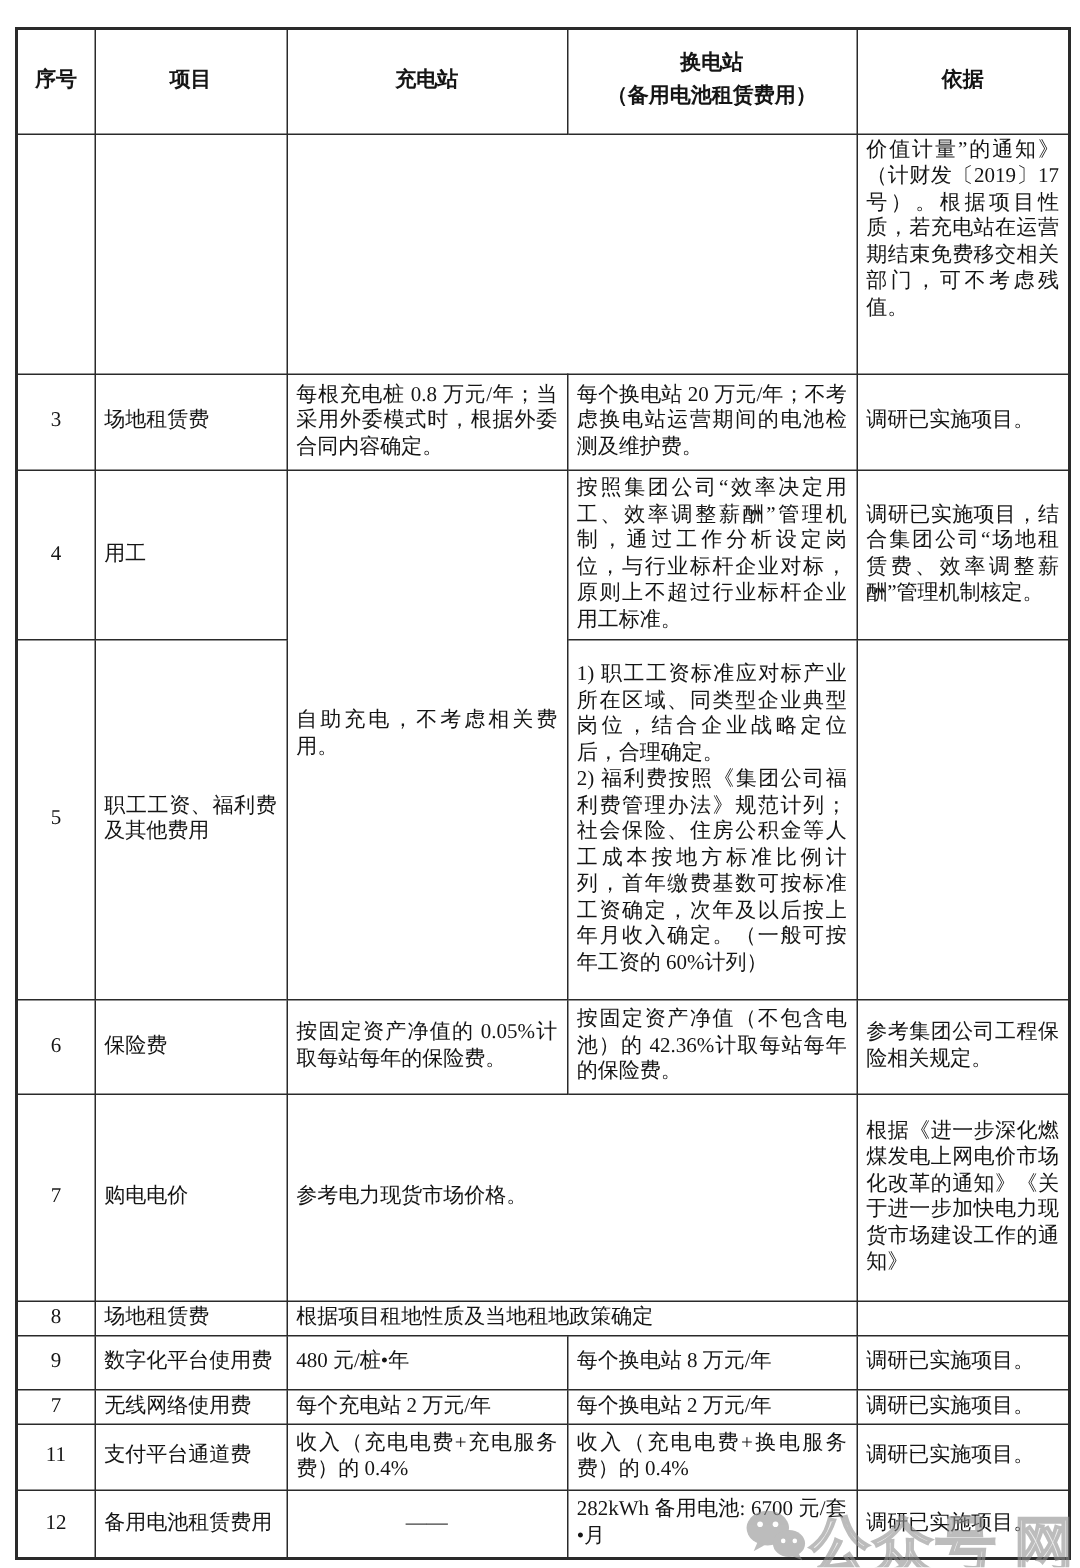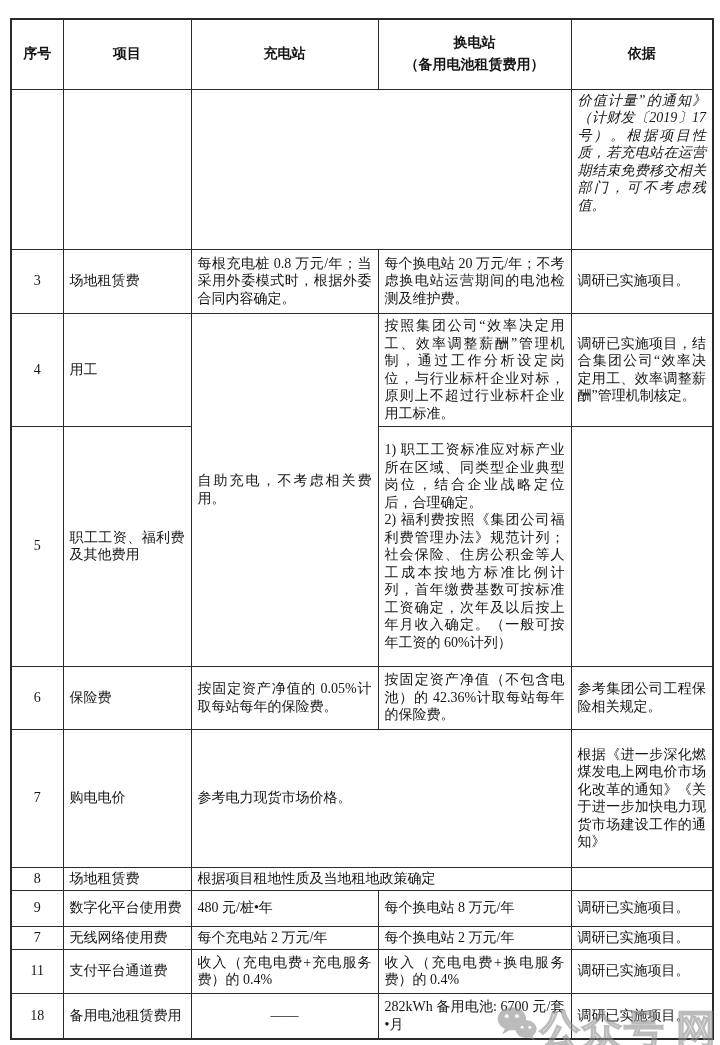--- a/index.html
+++ b/index.html
@@ -35,21 +35,21 @@
     word-break:break-all;
     text-align:justify;
   }
   th{
     font-weight:bold;
     text-align:center;
     line-height:22px;
     vertical-align:middle;
   }
   td.num{text-align:center;padding:2px 2px;}
-  td.vtop{vertical-align:top;font-style:italic;}
+  td.vtop{vertical-align:top;}
   td.ctr{text-align:center;}
   
   .watermark{
     position:absolute;
     left:496px;
     top:1000px;
     width:222px;
     height:44px;
     opacity:.6;
     pointer-events:none;
@@ -105,21 +105,21 @@
         <td>每根充电桩 0.8 万元/年；当采用外委模式时，根据外委合同内容确定。</td>
         <td>每个换电站 20 万元/年；不考虑换电站运营期间的电池检测及维护费。</td>
         <td>调研已实施项目。</td>
       </tr>
 
       <tr style="height:113px">
         <td class="num">4</td>
         <td>用工</td>
         <td rowspan="2">自助充电，不考虑相关费用。</td>
         <td>按照集团公司“效率决定用工、效率调整薪酬”管理机制，通过工作分析设定岗位，与行业标杆企业对标，原则上不超过行业标杆企业用工标准。</td>
-        <td>调研已实施项目，结合集团公司“效率决定用工、效率调整薪酬”管理机制核定。</td>
+        <td>调研已实施项目，结合集团公司“场地租赁费、效率调整薪酬”管理机制核定。</td>
       </tr>
 
       <tr style="height:240px">
         <td class="num">5</td>
         <td>职工工资、福利费及其他费用</td>
         <td>1) 职工工资标准应对标产业所在区域、同类型企业典型岗位，结合企业战略定位后，合理确定。
 2) 福利费按照《集团公司福利费管理办法》规范计列；社会保险、住房公积金等人工成本按地方标准比例计列，首年缴费基数可按标准工资确定，次年及以后按上年月收入确定。（一般可按年工资的 60%计列）</td>
         <td></td>
       </tr>
 
@@ -163,21 +163,21 @@
 
       <tr style="height:44px">
         <td class="num">11</td>
         <td>支付平台通道费</td>
         <td>收入（充电电费+充电服务费）的 0.4%</td>
         <td>收入（充电电费+换电服务费）的 0.4%</td>
         <td>调研已实施项目。</td>
       </tr>
 
       <tr style="height:46px">
-        <td class="num">18</td>
+        <td class="num">12</td>
         <td>备用电池租赁费用</td>
         <td class="ctr">——</td>
         <td>282kWh 备用电池: 6700 元/套•月</td>
         <td>调研已实施项目。</td>
       </tr>
     </tbody>
       </table>
   </div>
 
   <div class="watermark">

